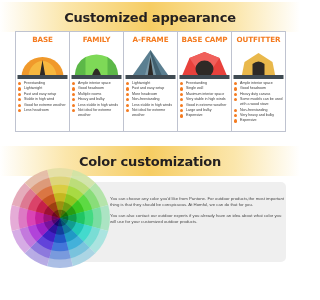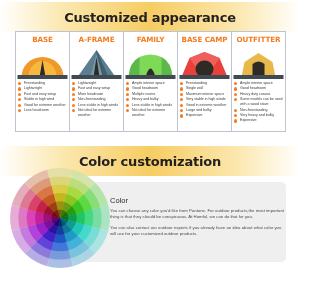--- a/index.html
+++ b/index.html
@@ -99,54 +99,54 @@
         <ul class="col-list">
           <li><span class="bullet"></span><span>Freestanding</span></li>
           <li><span class="bullet"></span><span>Lightweight</span></li>
           <li><span class="bullet"></span><span>Fast and easy setup</span></li>
           <li><span class="bullet"></span><span>Stable in high wind</span></li>
           <li><span class="bullet"></span><span>Good for extreme weather</span></li>
           <li><span class="bullet"></span><span>Less headroom</span></li>
         </ul>
       </div>
       <div class="col">
+        <div class="col-head">FAMILY</div>
+        <div class="col-img">
+          <svg viewBox="0 0 100 64" preserveAspectRatio="xMidYMax meet">
+            <path d="M6 60 Q8 30 28 20 L72 20 Q92 30 94 60 Z" fill="#5cb848"></path>
+            <path d="M28 20 Q50 10 72 20 L72 60 L28 60 Z" fill="#7ed957"></path>
+            <path d="M40 60 Q50 26 60 60 Z" fill="#2e2a26"></path>
+            <rect x="0" y="56" width="100" height="8" fill="#3f4a52"></rect>
+          </svg>
+        </div>
+        <ul class="col-list">
+          <li><span class="bullet"></span><span>Ample interior space</span></li>
+          <li><span class="bullet"></span><span>Good headroom</span></li>
+          <li><span class="bullet"></span><span>Multiple rooms</span></li>
+          <li><span class="bullet"></span><span>Heavy and bulky</span></li>
+          <li><span class="bullet"></span><span>Less stable in high winds</span></li>
+          <li><span class="bullet"></span><span>Not ideal for extreme weather</span></li>
+        </ul>
+      </div>
+      <div class="col">
         <div class="col-head">A-FRAME</div>
         <div class="col-img">
           <svg viewBox="0 0 100 64" preserveAspectRatio="xMidYMax meet">
             <path d="M50 6 L88 60 L12 60 Z" fill="#5b7f91"></path>
             <path d="M50 6 L74 60 L50 60 Z" fill="#41606f"></path>
             <path d="M50 14 L62 60 L38 60 Z" fill="#7c9aa8"></path>
             <path d="M50 20 L56 60 L44 60 Z" fill="#2e2a26"></path>
             <rect x="0" y="56" width="100" height="8" fill="#3f4a52"></rect>
           </svg>
         </div>
         <ul class="col-list">
           <li><span class="bullet"></span><span>Lightweight</span></li>
           <li><span class="bullet"></span><span>Fast and easy setup</span></li>
           <li><span class="bullet"></span><span>More headroom</span></li>
           <li><span class="bullet"></span><span>Non-freestanding</span></li>
-          <li><span class="bullet"></span><span>Less stable in high winds</span></li>
-          <li><span class="bullet"></span><span>Not ideal for extreme weather</span></li>
-        </ul>
-      </div>
-      <div class="col">
-        <div class="col-head">FAMILY</div>
-        <div class="col-img">
-          <svg viewBox="0 0 100 64" preserveAspectRatio="xMidYMax meet">
-            <path d="M6 60 Q8 30 28 20 L72 20 Q92 30 94 60 Z" fill="#5cb848"></path>
-            <path d="M28 20 Q50 10 72 20 L72 60 L28 60 Z" fill="#7ed957"></path>
-            <path d="M40 60 Q50 26 60 60 Z" fill="#2e2a26"></path>
-            <rect x="0" y="56" width="100" height="8" fill="#3f4a52"></rect>
-          </svg>
-        </div>
-        <ul class="col-list">
-          <li><span class="bullet"></span><span>Ample interior space</span></li>
-          <li><span class="bullet"></span><span>Good headroom</span></li>
-          <li><span class="bullet"></span><span>Multiple rooms</span></li>
-          <li><span class="bullet"></span><span>Heavy and bulky</span></li>
           <li><span class="bullet"></span><span>Less stable in high winds</span></li>
           <li><span class="bullet"></span><span>Not ideal for extreme weather</span></li>
         </ul>
       </div>
       <div class="col">
         <div class="col-head">BASE CAMP</div>
         <div class="col-img">
           <svg viewBox="0 0 100 64" preserveAspectRatio="xMidYMax meet">
             <path d="M4 60 L20 22 L50 10 L80 22 L96 60 Z" fill="#e8413c"></path>
             <path d="M20 22 L50 10 L80 22 L68 40 L32 40 Z" fill="#f0605b"></path>
@@ -262,18 +262,17 @@
         <path d="M100 100 L104.14 115.45 A16 16 0 0 1 95.86 115.45 Z" fill="hsl(220,88%,22%)" opacity="0.92"></path>
         <path d="M100 100 L95.86 115.45 A16 16 0 0 1 88.69 111.31 Z" fill="hsl(252,88%,22%)" opacity="0.92"></path>
         <path d="M100 100 L88.69 111.31 A16 16 0 0 1 84.55 104.14 Z" fill="hsl(284,88%,22%)" opacity="0.92"></path>
         <path d="M100 100 L84.55 104.14 A16 16 0 0 1 84.55 95.86 Z" fill="hsl(315,88%,22%)" opacity="0.92"></path>
         <path d="M100 100 L84.55 95.86 A16 16 0 0 1 88.69 88.69 Z" fill="hsl(345,88%,22%)" opacity="0.92"></path>
         <path d="M100 100 L88.69 88.69 A16 16 0 0 1 95.86 84.55 Z" fill="hsl(20,88%,22%)" opacity="0.92"></path>
       </svg>
   </div>
 
   <div class="color-text">
-    <div class="color-head">Color</div>
     <p class="color-p">You can choose any color you'd like from Pantone. For outdoor products,the most important thing is that they should be conspicuous. At Homful, we can do that for you.</p>
     <p class="color-p">You can also contact our outdoor experts if you already have an idea about what color you will use for your customized outdoor products.</p>
   </div>
 
 </div>
 
 </body></html>

